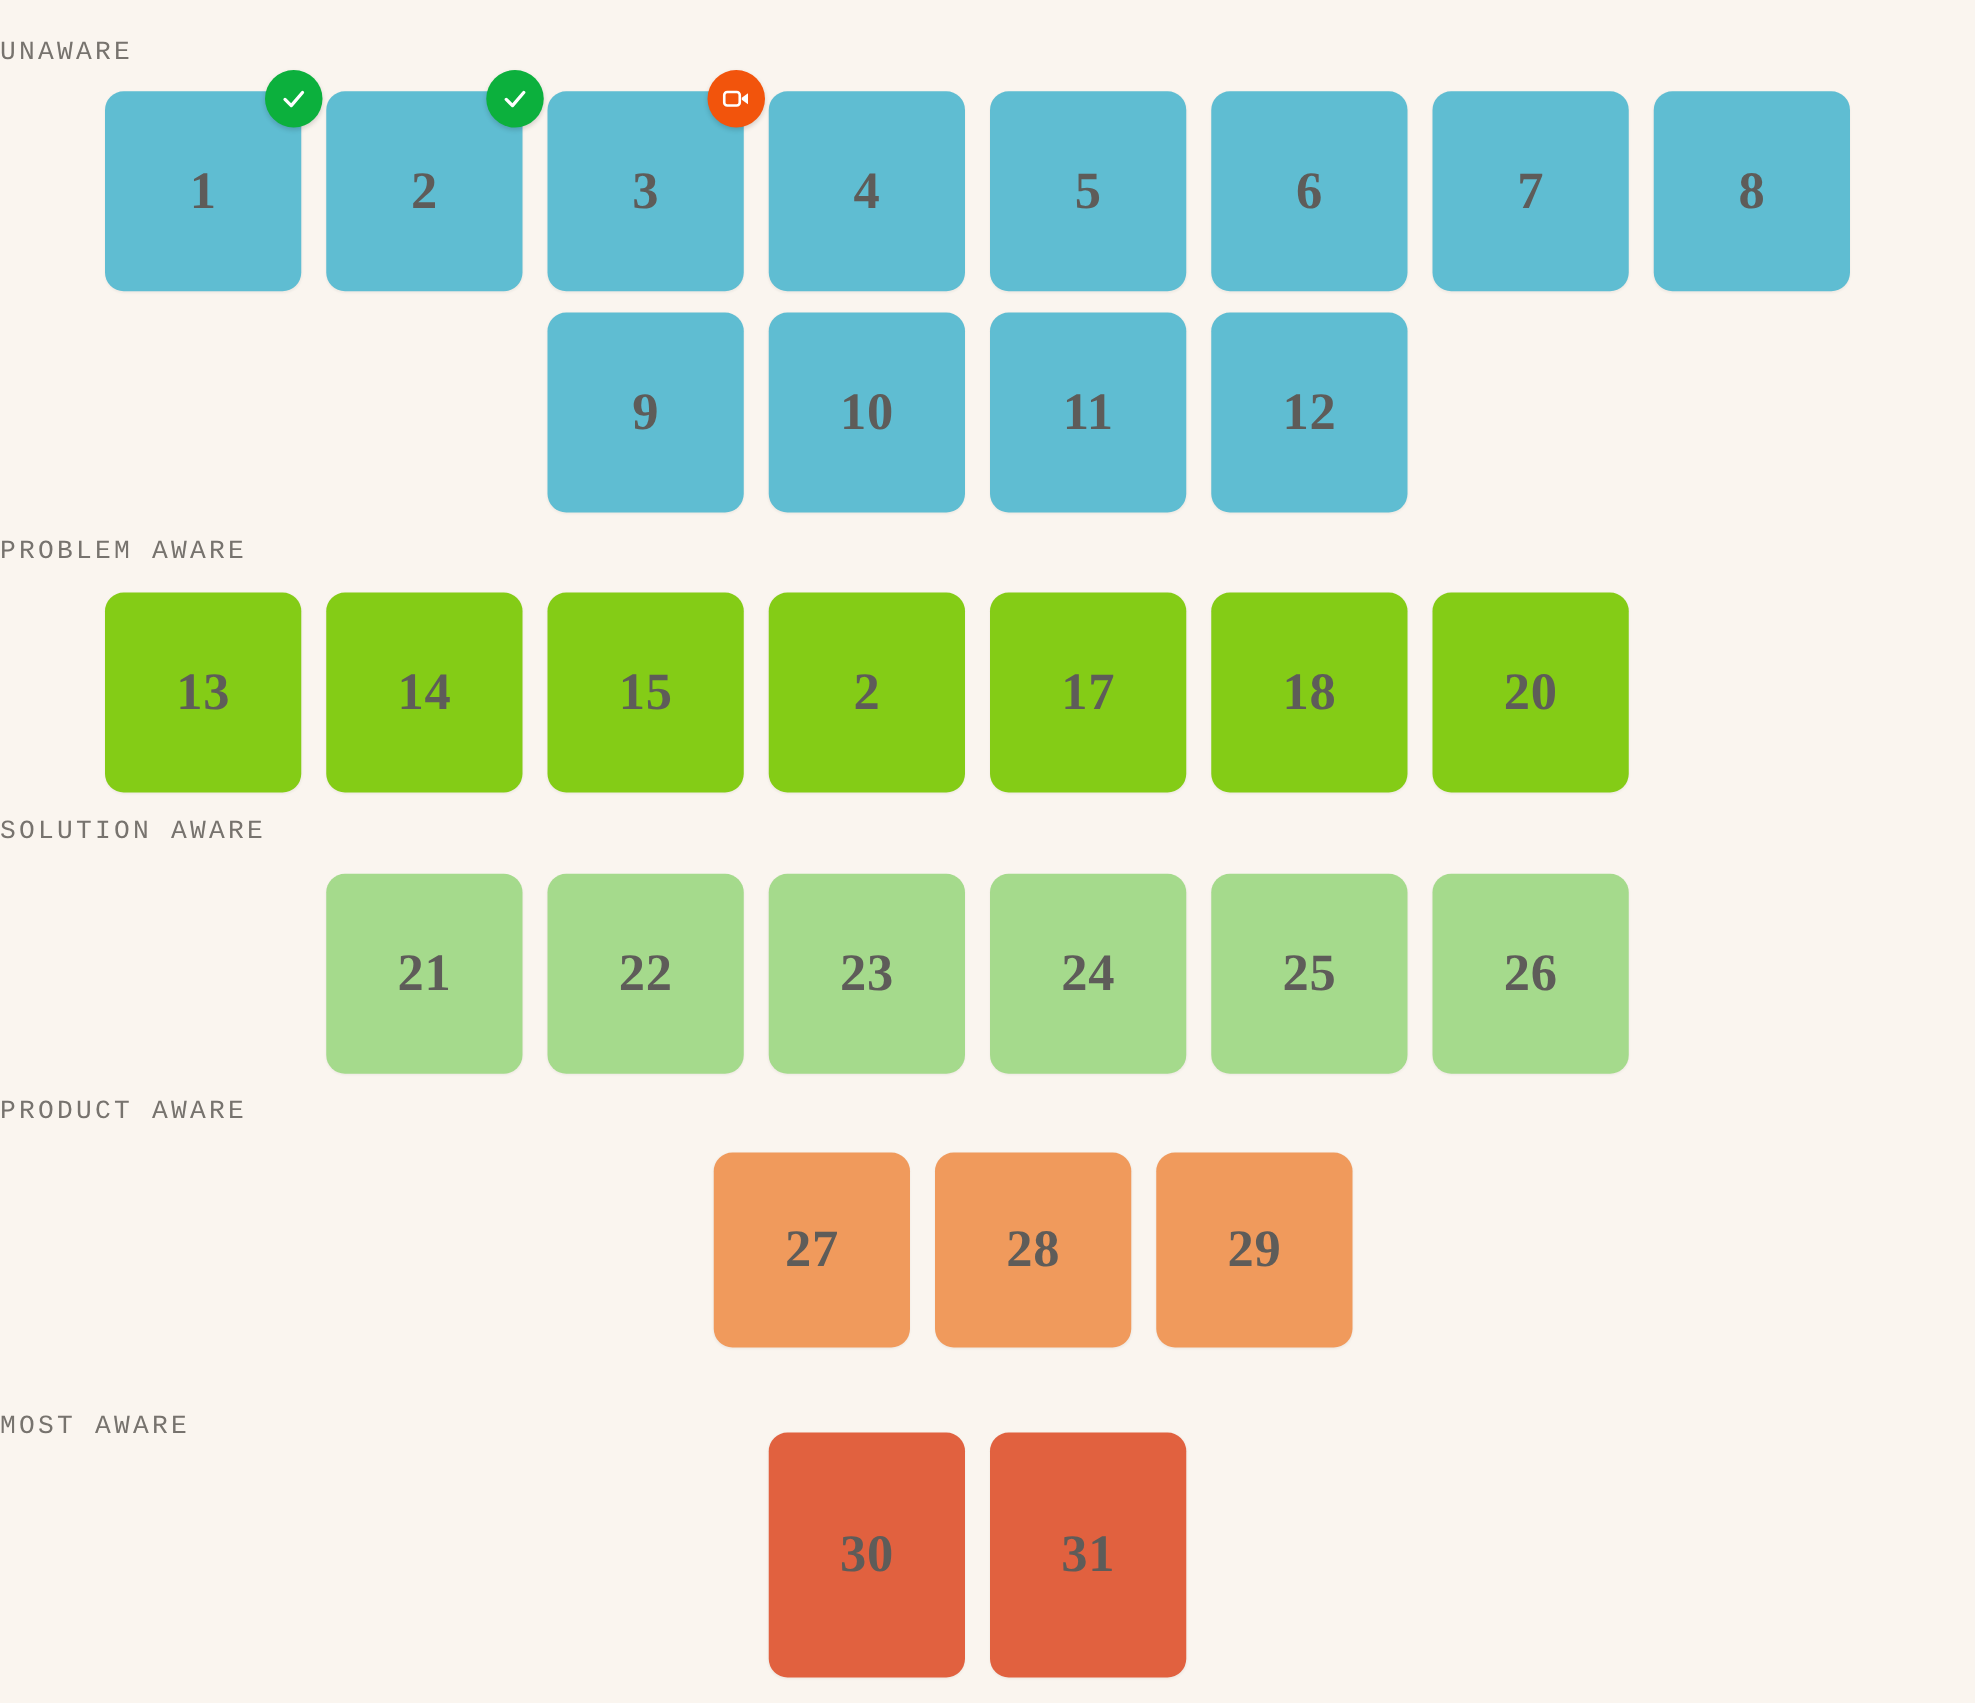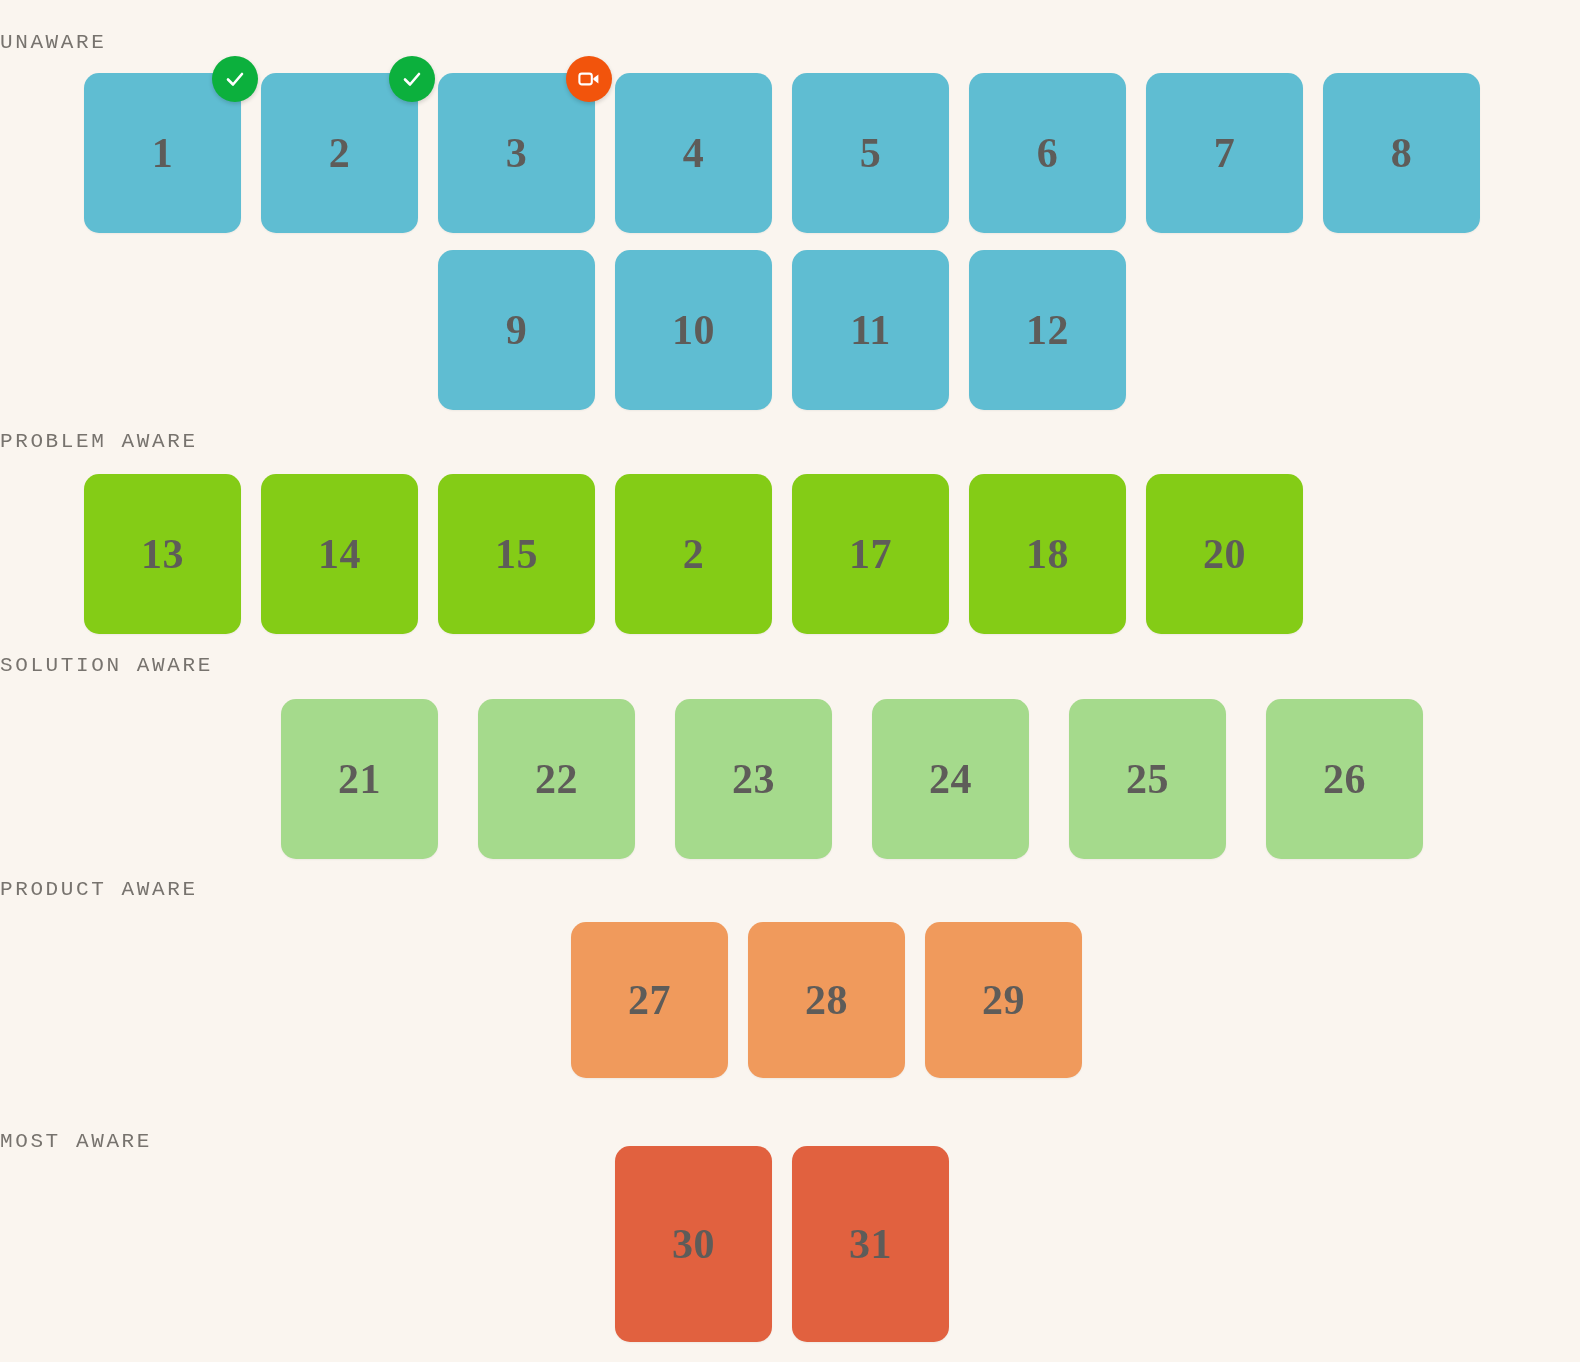--- a/index.html
+++ b/index.html
@@ -57,21 +57,21 @@
     font-weight: 700;
     color: #5e5c59;
     line-height: 1;
     letter-spacing: 0.5px;
     user-select: none;
   }
 
   
   .row-unaware  .card { background: #5fbdd2; }
   .row-problem  .card { background: #84cc16; }
-  .row-solution .card { background: #a5da8c; margin-left: 20px; }
+  .row-solution .card { background: #a5da8c; }
   .row-product  .card { background: #f09a5c; }
   .row-most     .card { background: #e1613f; }
 
   
   .row-product .card { height: 156px; }
   .row-most    .card { height: 196px; }
 
   
   .badge {
     position: absolute;

